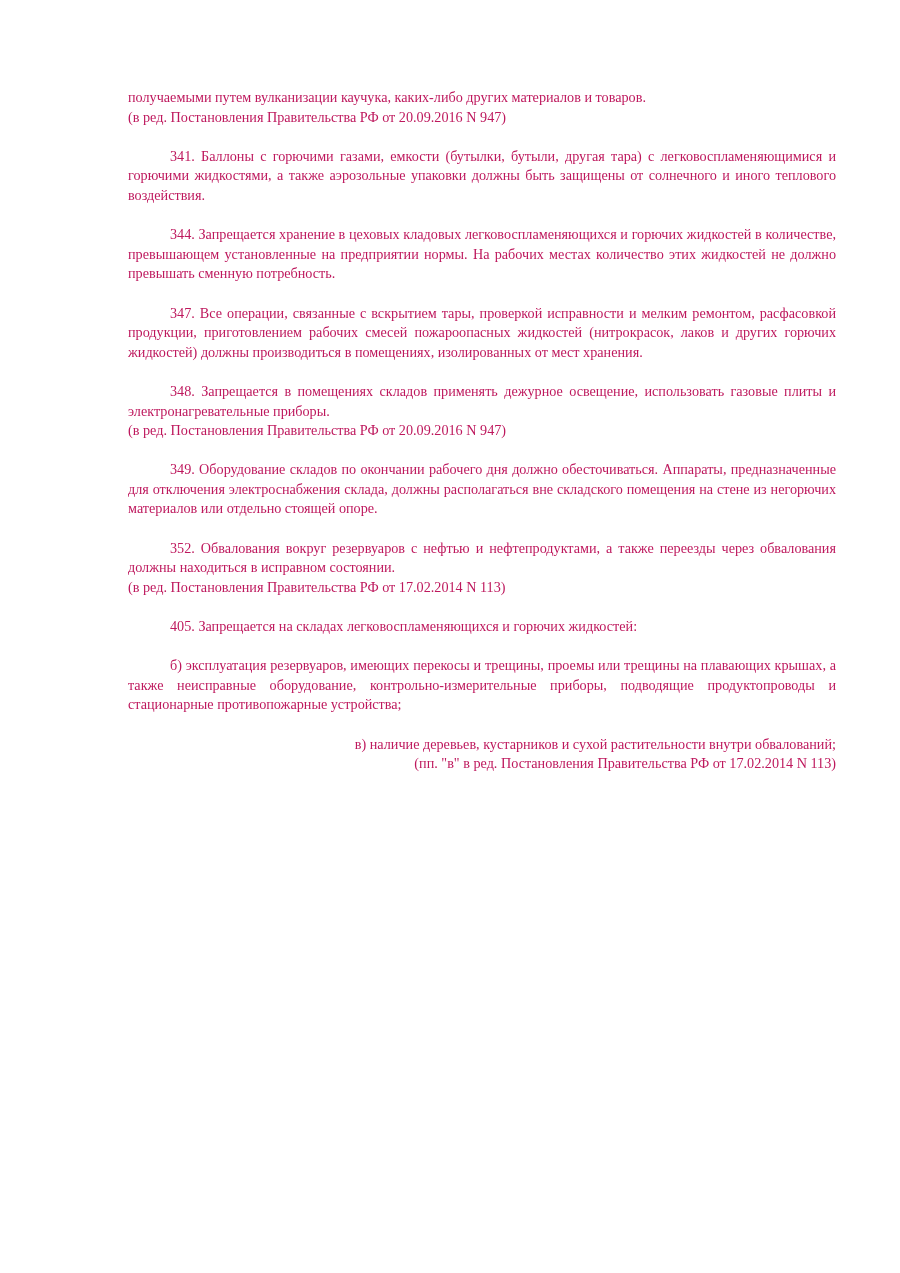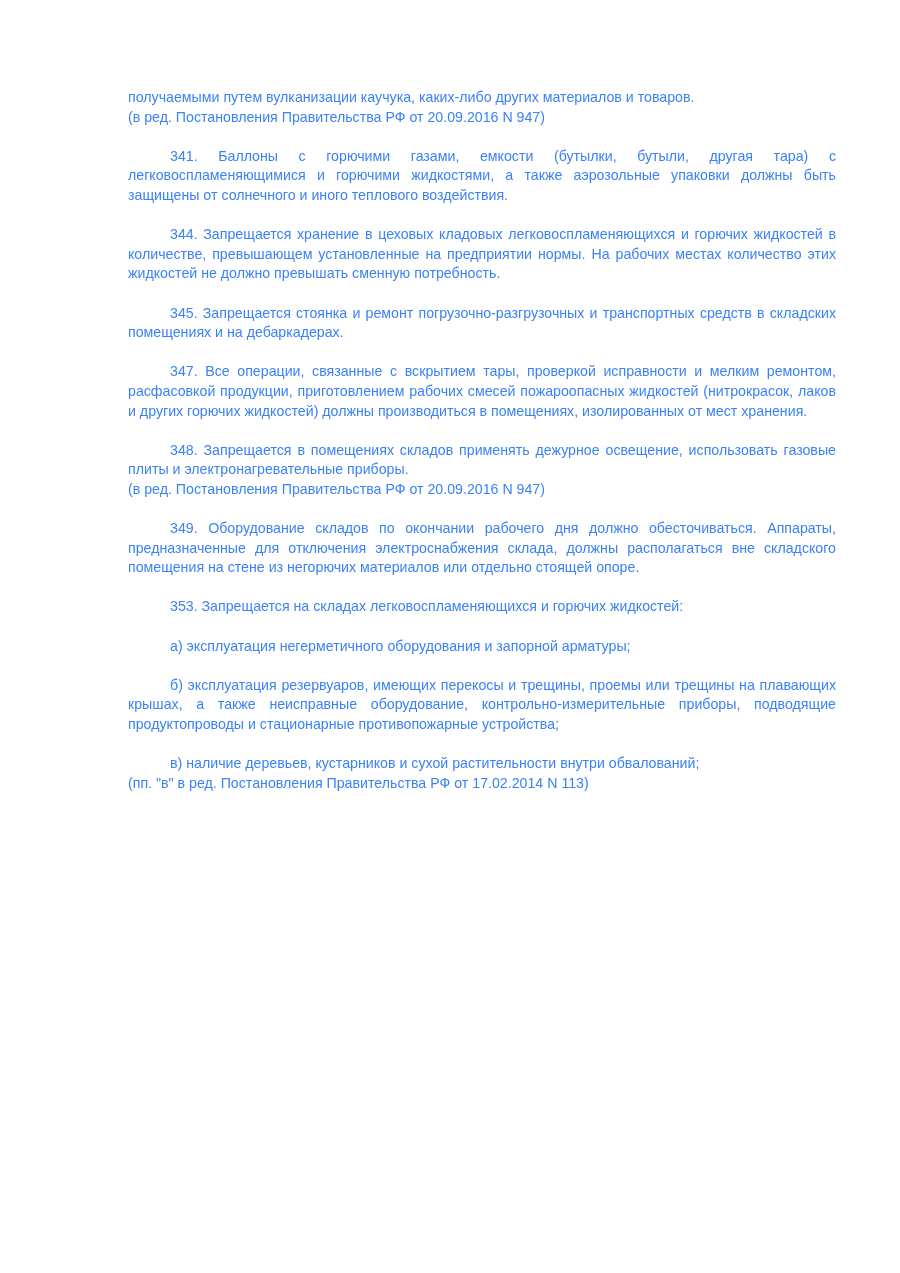--- a/index.html
+++ b/index.html
@@ -1,35 +1,35 @@
 <!DOCTYPE html>
 <html><head>
 <meta charset="utf-8">
 <style>
   html, body { margin:0; padding:0; background:#ffffff; }
   body { width:900px; height:1273px; position:relative; overflow:hidden; }
   .page { position:absolute; left:128px; top:88px; width:708px;
-          font-family:Liberation Sans, sans-serif; font-size:14.2px; line-height:19.6px; color:#3b82f6; }
+          font-family:Liberation Serif, serif; font-size:14.2px; line-height:19.6px; color:#be185d; }
   p { margin:0 0 19.6px 0; text-align:justify; }
   p .ind { display:inline-block; width:42px; }
-  .last { text-align:left; }
+  .last { text-align:right; }
 </style>
 </head>
 <body>
 
 <div class="page">
   <p>
     <span>получаемыми путем вулканизации каучука, каких-либо других материалов и товаров.</span><br>
     <span>(в ред. Постановления Правительства РФ от 20.09.2016 N 947)</span>
   </p>
   <p><span class="ind"></span><span>341. Баллоны с горючими газами, емкости (бутылки, бутыли, другая тара) с легковоспламеняющимися и горючими жидкостями, а также аэрозольные упаковки должны быть защищены от солнечного и иного теплового воздействия.</span></p>
   <p><span class="ind"></span><span>344. Запрещается хранение в цеховых кладовых легковоспламеняющихся и горючих жидкостей в количестве, превышающем установленные на предприятии нормы. На рабочих местах количество этих жидкостей не должно превышать сменную потребность.</span></p>
-  <p><span class="ind"></span><span>345. Запрещается стоянка и ремонт погрузочно-разгрузочных и транспортных средств в складских помещениях и на дебаркадерах.</span></p>
   <p><span class="ind"></span><span>347. Все операции, связанные с вскрытием тары, проверкой исправности и мелким ремонтом, расфасовкой продукции, приготовлением рабочих смесей пожароопасных жидкостей (нитрокрасок, лаков и других горючих жидкостей) должны производиться в помещениях, изолированных от мест хранения.</span></p>
   <p><span class="ind"></span><span>348. Запрещается в помещениях складов применять дежурное освещение, использовать газовые плиты и электронагревательные приборы.</span><br>
     <span>(в ред. Постановления Правительства РФ от 20.09.2016 N 947)</span></p>
   <p><span class="ind"></span><span>349. Оборудование складов по окончании рабочего дня должно обесточиваться. Аппараты, предназначенные для отключения электроснабжения склада, должны располагаться вне складского помещения на стене из негорючих материалов или отдельно стоящей опоре.</span></p>
-  <p><span class="ind"></span><span>353. Запрещается на складах легковоспламеняющихся и горючих жидкостей:</span></p>
-  <p><span class="ind"></span><span>а) эксплуатация негерметичного оборудования и запорной арматуры;</span></p>
+  <p><span class="ind"></span><span>352. Обвалования вокруг резервуаров с нефтью и нефтепродуктами, а также переезды через обвалования должны находиться в исправном состоянии.</span><br>
+    <span>(в ред. Постановления Правительства РФ от 17.02.2014 N 113)</span></p>
+  <p><span class="ind"></span><span>405. Запрещается на складах легковоспламеняющихся и горючих жидкостей:</span></p>
   <p><span class="ind"></span><span>б) эксплуатация резервуаров, имеющих перекосы и трещины, проемы или трещины на плавающих крышах, а также неисправные оборудование, контрольно-измерительные приборы, подводящие продуктопроводы и стационарные противопожарные устройства;</span></p>
   <p class="last"><span class="ind"></span><span>в) наличие деревьев, кустарников и сухой растительности внутри обвалований;</span><br>
     <span>(пп. "в" в ред. Постановления Правительства РФ от 17.02.2014 N 113)</span></p>
 </div>
 
 </body></html>

